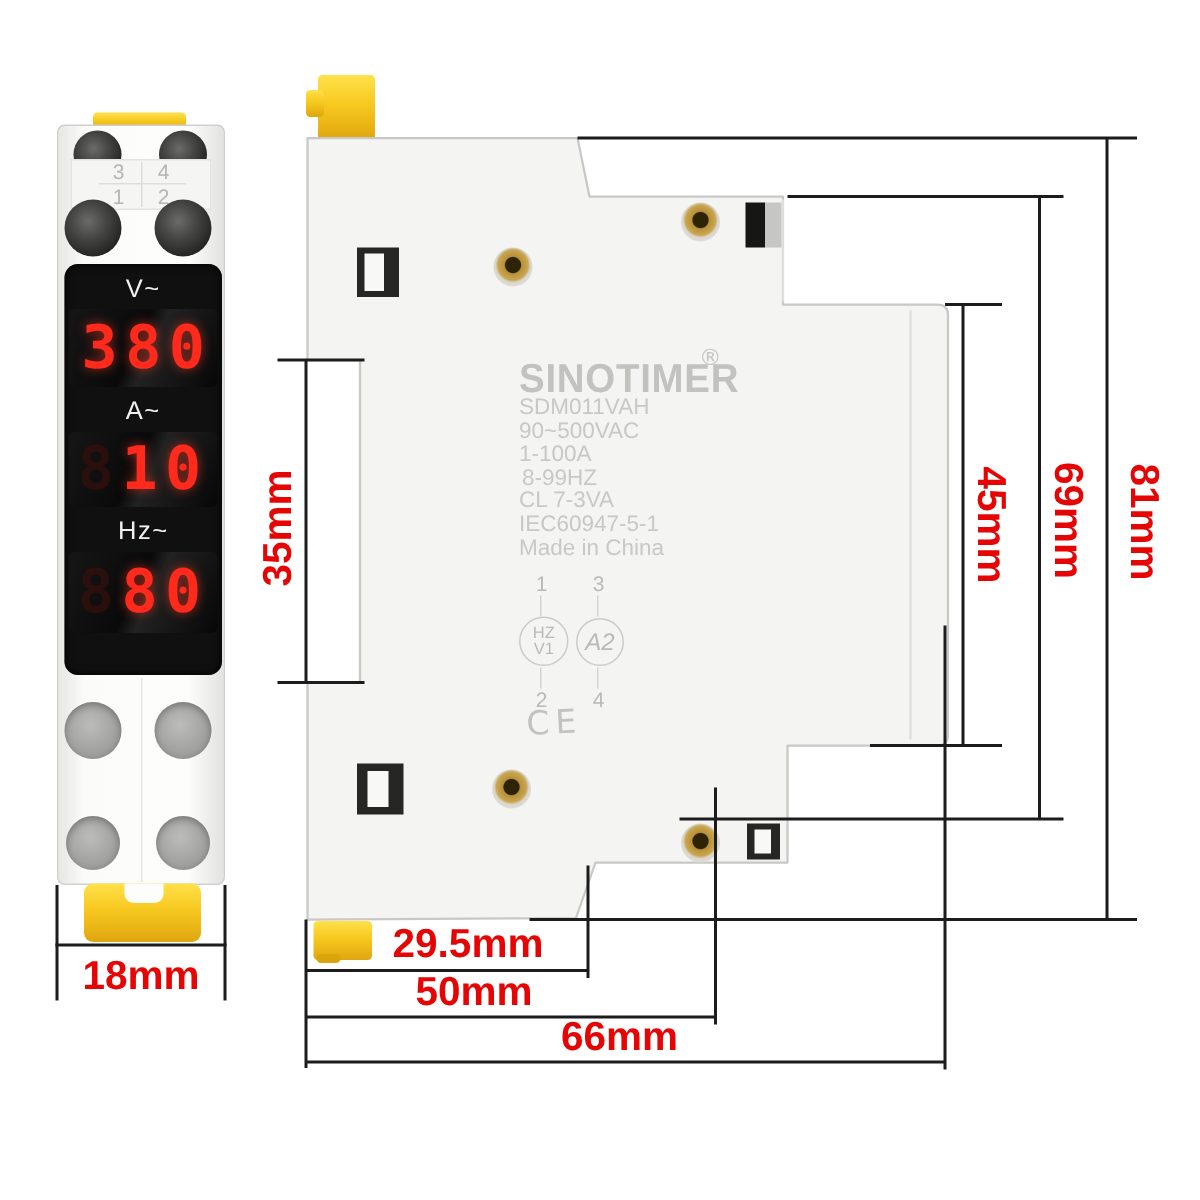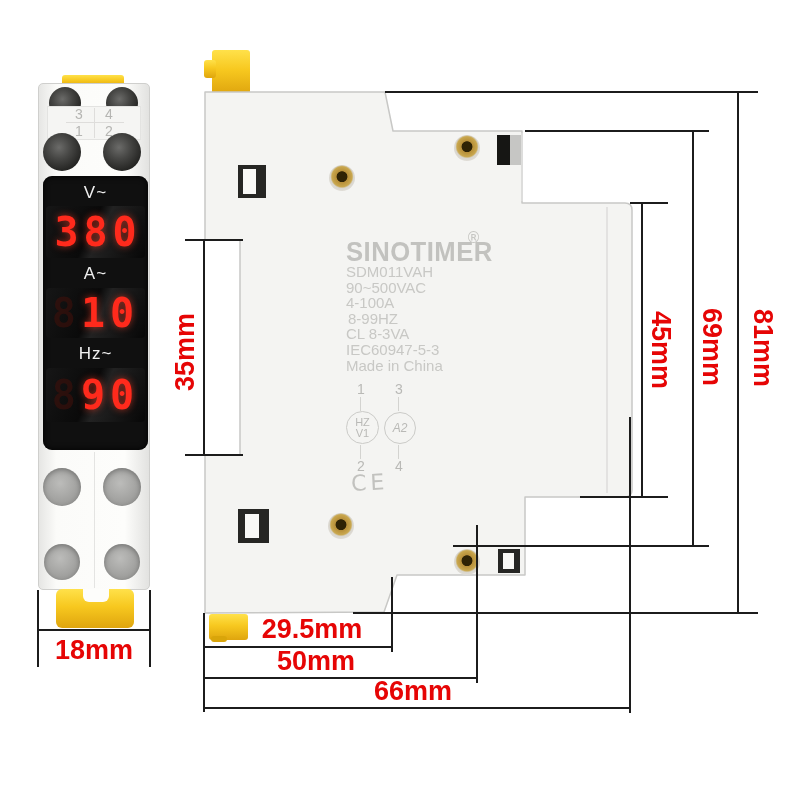--- a/index.html
+++ b/index.html
@@ -92,21 +92,21 @@
 
     <div class="disp-label" style="left:43px;top:259px;width:105px;height:28px;z-index:5;">A~</div>
     <div class="disp-digits" style="left:46px;top:288px;width:99px;height:50px;z-index:5;">
       <span class="ghost">8</span>
       <span class="lit">10</span>
     </div>
 
     <div class="disp-label" style="left:43px;top:339px;width:105px;height:28px;z-index:5;">Hz~</div>
     <div class="disp-digits" style="left:46px;top:368px;width:99px;height:54px;z-index:5;">
       <span class="ghost">8</span>
-      <span class="lit">90</span>
+      <span class="lit">80</span>
     </div>
 
     <div class="seam" style="left:94px;top:452px;width:1px;height:136px;z-index:4;"></div>
     <div class="hole" style="left:43px;top:468px;width:38px;height:38px;z-index:4;"></div>
     <div class="hole" style="left:103px;top:468px;width:38px;height:38px;z-index:4;"></div>
     <div class="hole" style="left:44px;top:544px;width:36px;height:36px;z-index:4;"></div>
     <div class="hole" style="left:104px;top:544px;width:36px;height:36px;z-index:4;"></div>
 
     <div class="clip" style="left:56px;top:589px;width:78px;height:39px;border-radius:6px;z-index:2;"></div>
     <div class="notch" style="left:83px;top:589px;width:26px;height:13px;z-index:3;"></div>
@@ -137,35 +137,35 @@
     <div class="brass" style="left:329px;top:165px;z-index:2;"></div>
     <div class="brass" style="left:454px;top:135px;z-index:2;"></div>
     <div class="brass" style="left:328px;top:513px;z-index:2;"></div>
     <div class="brass" style="left:454px;top:549px;z-index:2;"></div>
 
     <div class="brand" style="left:346px;top:239px;z-index:2;">SINOTIMER</div>
     <div class="reg" style="left:466px;top:231px;z-index:2;">®</div>
 
     <div class="spec" style="left:346px;top:264px;z-index:2;">SDM011VAH</div>
     <div class="spec" style="left:346px;top:280px;z-index:2;">90~500VAC</div>
-    <div class="spec" style="left:346px;top:295px;z-index:2;">4-100A</div>
+    <div class="spec" style="left:346px;top:295px;z-index:2;">1-100A</div>
     <div class="spec" style="left:348px;top:311px;z-index:2;">8-99HZ</div>
-    <div class="spec" style="left:346px;top:326px;z-index:2;">CL 8-3VA</div>
-    <div class="spec" style="left:346px;top:342px;z-index:2;">IEC60947-5-3</div>
+    <div class="spec" style="left:346px;top:326px;z-index:2;">CL 7-3VA</div>
+    <div class="spec" style="left:346px;top:342px;z-index:2;">IEC60947-5-1</div>
     <div class="spec" style="left:346px;top:358px;z-index:2;">Made in China</div>
 
     <div class="wnum" style="left:353px;top:381px;z-index:2;">1</div>
     <div class="wnum" style="left:391px;top:381px;z-index:2;">3</div>
     <div class="wline" style="left:360px;top:397px;height:14px;z-index:2;"></div>
     <div class="wline" style="left:398px;top:397px;height:14px;z-index:2;"></div>
     <div class="wcircle" style="left:346px;top:411px;width:33px;height:33px;z-index:2;">
       <span>HZ</span>
       <span>V1</span>
     </div>
-    <div class="wcircle" style="left:384px;top:412px;width:32px;height:32px;font-size:12px;z-index:2;font-style:italic;">
+    <div class="wcircle" style="left:384px;top:412px;width:32px;height:32px;font-size:16px;z-index:2;font-style:italic;">
       <span>A2</span>
     </div>
     <div class="wline" style="left:360px;top:445px;height:14px;z-index:2;"></div>
     <div class="wline" style="left:398px;top:445px;height:14px;z-index:2;"></div>
     <div class="wnum" style="left:353px;top:458px;z-index:2;">2</div>
     <div class="wnum" style="left:391px;top:458px;z-index:2;">4</div>
     <div class="ce" style="left:351px;top:472px;z-index:2;">CE</div>
   </div>
 
   <div>

